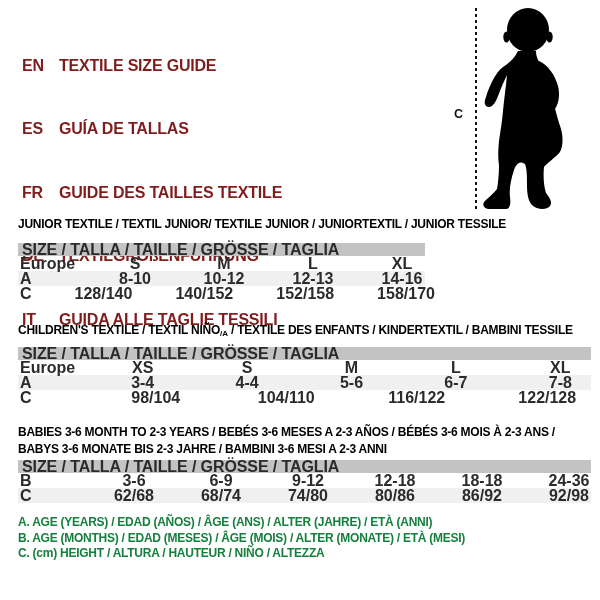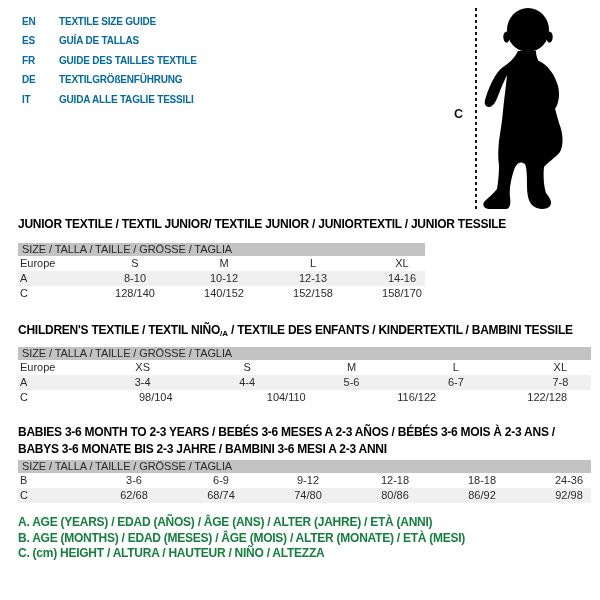--- a/index.html
+++ b/index.html
@@ -4,40 +4,40 @@
 <title>Textile Size Guide</title>
 <style>
   html,body { margin:0; padding:0; background:#fff; }
   .canvas {
     position:relative; width:600px; height:600px; background:#fff;
     font-family:"Liberation Sans", sans-serif; color:#1a1a1a; overflow:hidden;
   }
 
   
   .lang-list { position:absolute; left:22px; top:12px; }
-  .lang-row { display:flex; line-height:19.4px; font-weight:bold; font-size:10px; letter-spacing:-0.2px; color:#0369a1; }
+  .lang-row { display:flex; line-height:19.4px; font-weight:bold; font-size:16px; letter-spacing:-0.2px; color:#7f1d1d;margin-top:44px; }
   .lang-code { width:37px; }
 
   
   .height-line {
     position:absolute; left:475px; top:8px; width:2px; height:204px;
     background:repeating-linear-gradient(to bottom, #151515 0 3px, transparent 3px 6px);
   }
   .height-label { position:absolute; left:454px; top:107px; font-weight:bold; font-size:12.5px; color:#111; }
   .baby { position:absolute; left:481px; top:7px; width:90px; height:204px; }
 
   
   .sec-heading {
     position:absolute; left:18px; font-weight:bold; font-size:12px;
     letter-spacing:-0.25px; line-height:16.5px; color:#000; white-space:nowrap;
   }
   .sub { font-size:8px; vertical-align:-2px; letter-spacing:0; }
 
   
-  .size-table { position:absolute; left:18px; font-size:11px; color:#2b2b2b; }
+  .size-table { position:absolute; left:18px; font-size:16px; color:#2b2b2b;font-weight:bold; }
   .w-junior { width:407px; }
   .w-full   { width:573px; }
   .bar {
     height:13px; line-height:13px; background:var(--header-bar-bg,#c3c3c3);
     padding-left:4px; color:#2a2a2a; letter-spacing:-0.1px; box-sizing:border-box;
   }
   .trow { display:flex; height:15px; line-height:15px;gap:43px; }
   .size-table > .trow:nth-child(3) { background:var(--stripe-bg,#f0f0f0); }
   .rlabel { width:51px; padding-left:2px; box-sizing:border-box; }
   .cell { flex:1; text-align:center; }

